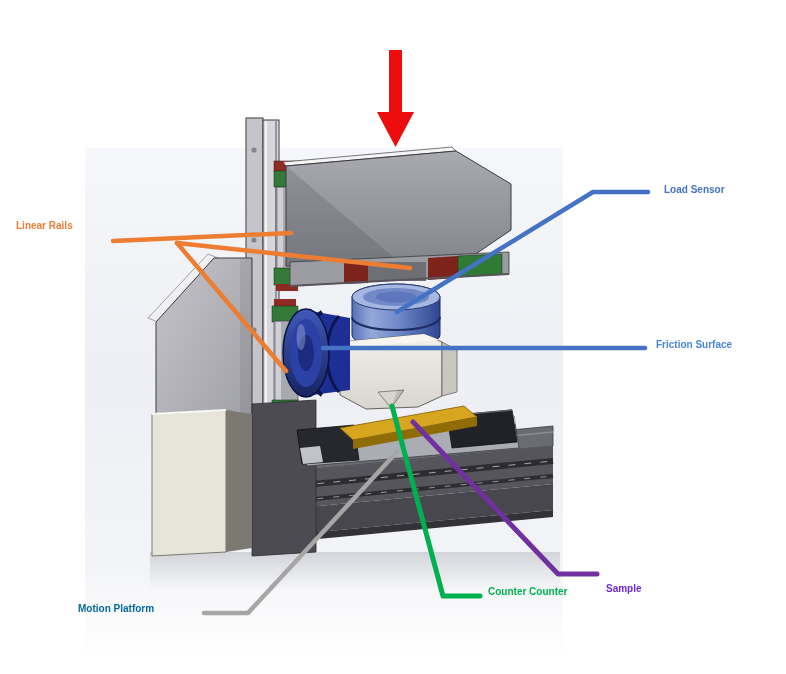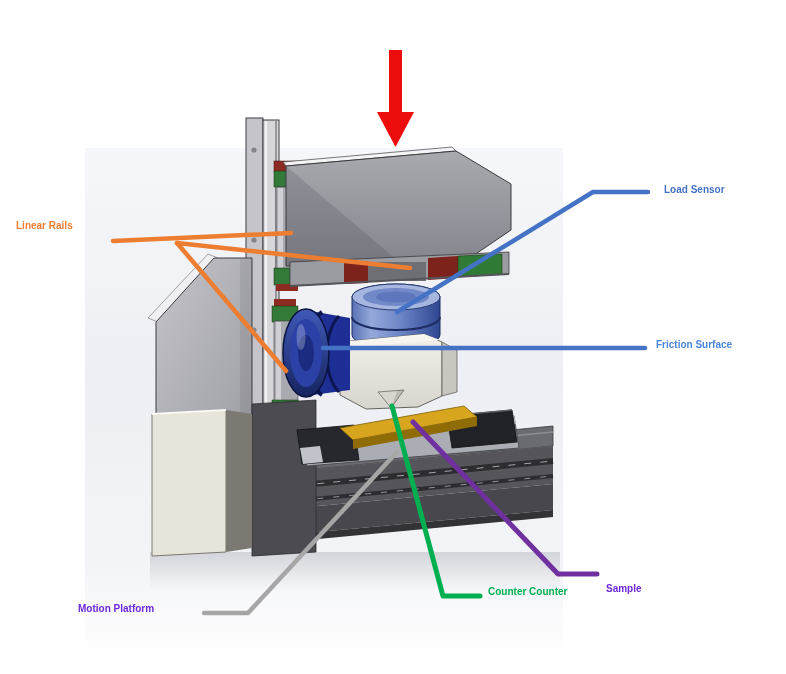--- a/index.html
+++ b/index.html
@@ -26,21 +26,21 @@
     font-weight:bold;
     font-size:26px;
     letter-spacing:1px;
   }
   [data-name="diagram-title"]{color:#EE0D0D;}
   [data-name="label-linear-rails"]{left:16px;top:220px;color:#ED7D31;}
   [data-name="label-load-sensor"]{left:664px;top:184px;color:#4472C4;}
   [data-name="label-friction-sensor"]{left:656px;top:339px;color:#4A86D8;}
   [data-name="label-sample"]{left:606px;top:566px;color:#6d28d9;margin-top:17px;}
   [data-name="label-counter-surface"]{left:488px;top:586px;color:#00B050;}
-  [data-name="label-motion-platform"]{left:78px;top:603px;color:#6d28d9;}
+  [data-name="label-motion-platform"]{left:78px;top:603px;color:#0369a1;}
 </style>
 </head>
 <body>
 
 <div class="canvas" data-name="diagram-canvas">
 
   <svg class="art" width="786" height="674" viewBox="0 0 786 674" data-name="machine-illustration">
     <defs>
       <linearGradient id="bgGrad" x1="0" y1="0" x2="0" y2="1">
         <stop offset="0%" stop-color="#f6f7fa"></stop>

